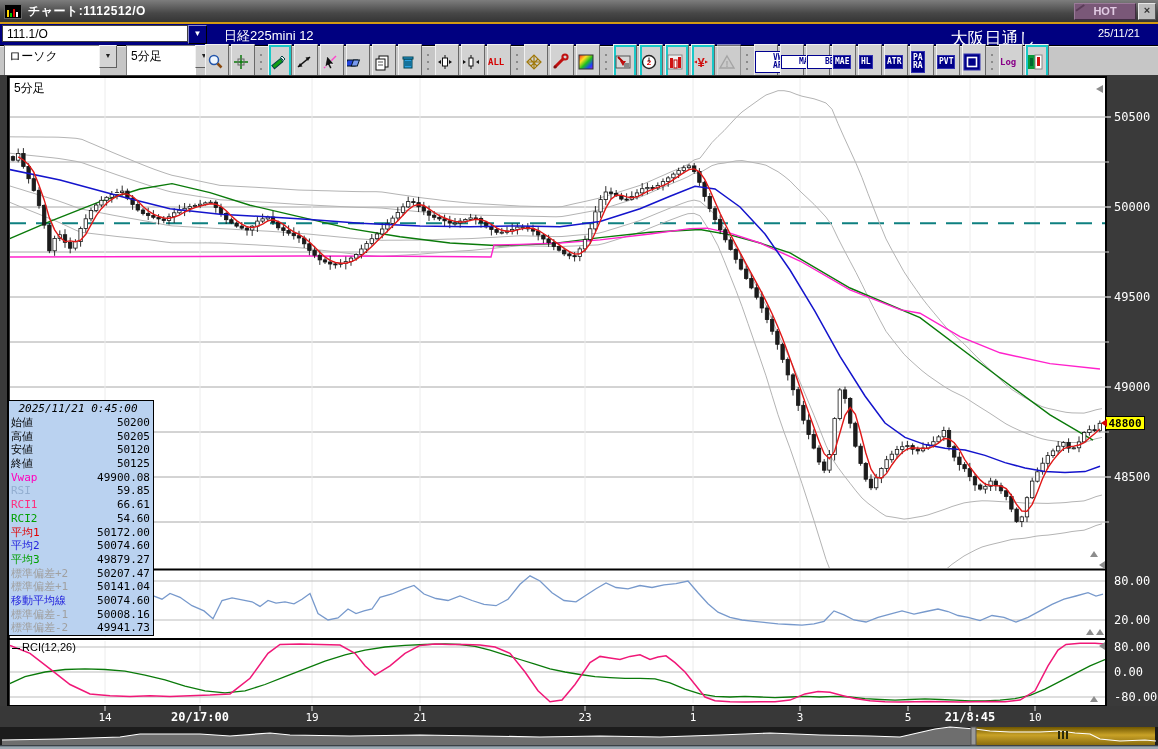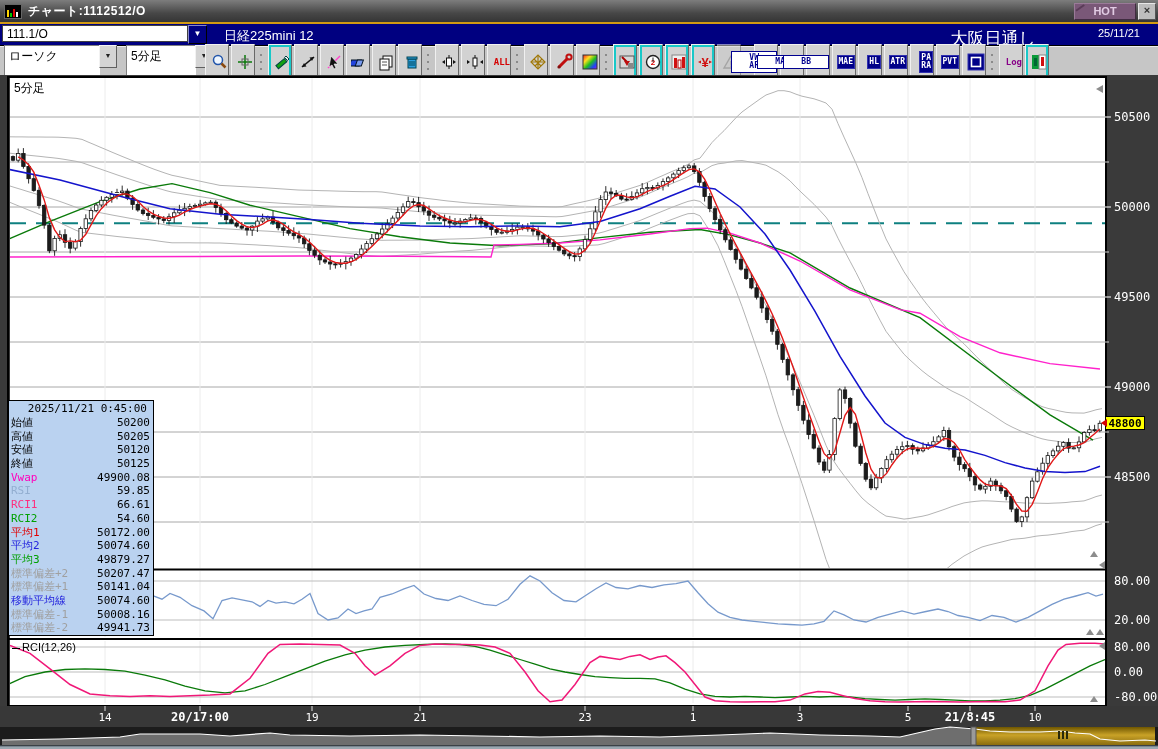--- a/index.html
+++ b/index.html
@@ -40,37 +40,37 @@
     border:1px solid #f2f2f2;border-right-color:#606060;border-bottom-color:#606060;
     font-size:7px;text-align:center;line-height:19px;color:#222;}
   #dd-type{width:96px;margin-left:4px;}
   #dd-tf{width:70px;margin-left:26px;}
   .tb-sep{width:7px;height:22px;margin:0 2px;background:
     radial-gradient(circle at 3px 4px,#8a8a8a 1.2px,transparent 1.4px),
     radial-gradient(circle at 3px 11px,#8a8a8a 1.2px,transparent 1.4px),
     radial-gradient(circle at 3px 18px,#8a8a8a 1.2px,transparent 1.4px);}
   .tb-btn{width:24px;height:36px;margin:12px 1px;background:#d2d2d2;border:1px solid #f0f0f0;
     border-right-color:#686868;border-bottom-color:#686868;box-sizing:border-box;
-    display:flex;align-items:center;justify-content:flex-end;position:relative;flex:none;}
+    display:flex;align-items:center;justify-content:flex-start;position:relative;flex:none;}
   .tb-btn.teal{box-shadow:inset 0 0 0 2px #19c8c8;}
   .tb-btn.disabled{opacity:.55;}
   .badge{font-size:8px;font-weight:bold;line-height:8px;text-align:center;
     font-family:"DejaVu Sans Mono",monospace;white-space:pre;}
   .badge.light{background:#fff;color:#000090;border:1px solid #000090;padding:2px 17px;}
   .badge.dark{background:#000088;color:#fff;border:1px solid #3030b0;padding:2px 1px;}
   .txticon{font-size:9px;font-weight:bold;font-family:"DejaVu Sans Mono",monospace;}
   
   #chart-canvas{position:absolute;left:0;top:0;}
   #pane-label{position:absolute;left:14px;top:80px;font-size:12px;color:#000;}
   #rci-label{position:absolute;left:12px;top:641px;font-size:11px;color:#000;}
   #rci-label b{display:inline-block;width:8px;height:1px;background:#000;vertical-align:middle;margin-right:2px;}
   #tooltip{position:absolute;left:8px;top:400px;width:146px;height:236px;background:#bad2f0;
     border:1px solid #000;box-sizing:border-box;font-size:11px;color:#000;z-index:5;
     font-family:"DejaVu Sans Mono","Liberation Mono",monospace;}
-  #tooltip .hd{text-align:right;padding:1px 6px 0 0;height:14px;}
+  #tooltip .hd{text-align:center;padding:1px 6px 0 0;height:14px;font-style:italic;}
   #tooltip .row{display:flex;justify-content:space-between;height:13.7px;line-height:13.7px;padding:0 3px 0 2px;}
   #price-tag{position:absolute;left:1105px;top:416px;width:40px;height:14px;background:#ffff00;
     border:1px solid #000;color:#000;font-size:11px;font-weight:bold;text-align:center;line-height:13px;
     font-family:"DejaVu Sans Mono",monospace;z-index:6;box-sizing:border-box;}
   #price-tag:before{content:"";position:absolute;left:-9px;top:2px;border:4px solid transparent;
     border-right:6px solid #d40000;}
   .navzone{position:absolute;background:transparent;z-index:7;}
 </style>
 </head>
 <body>

